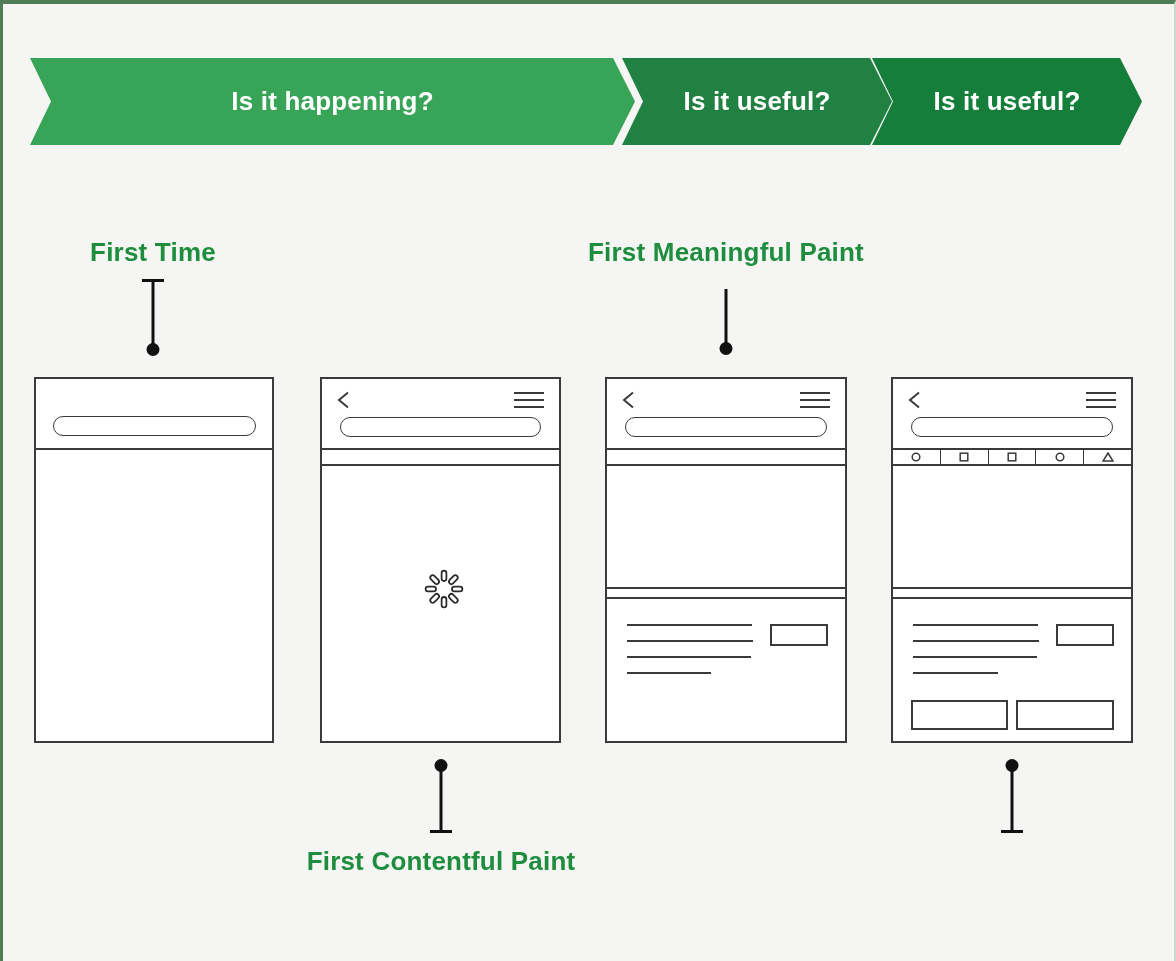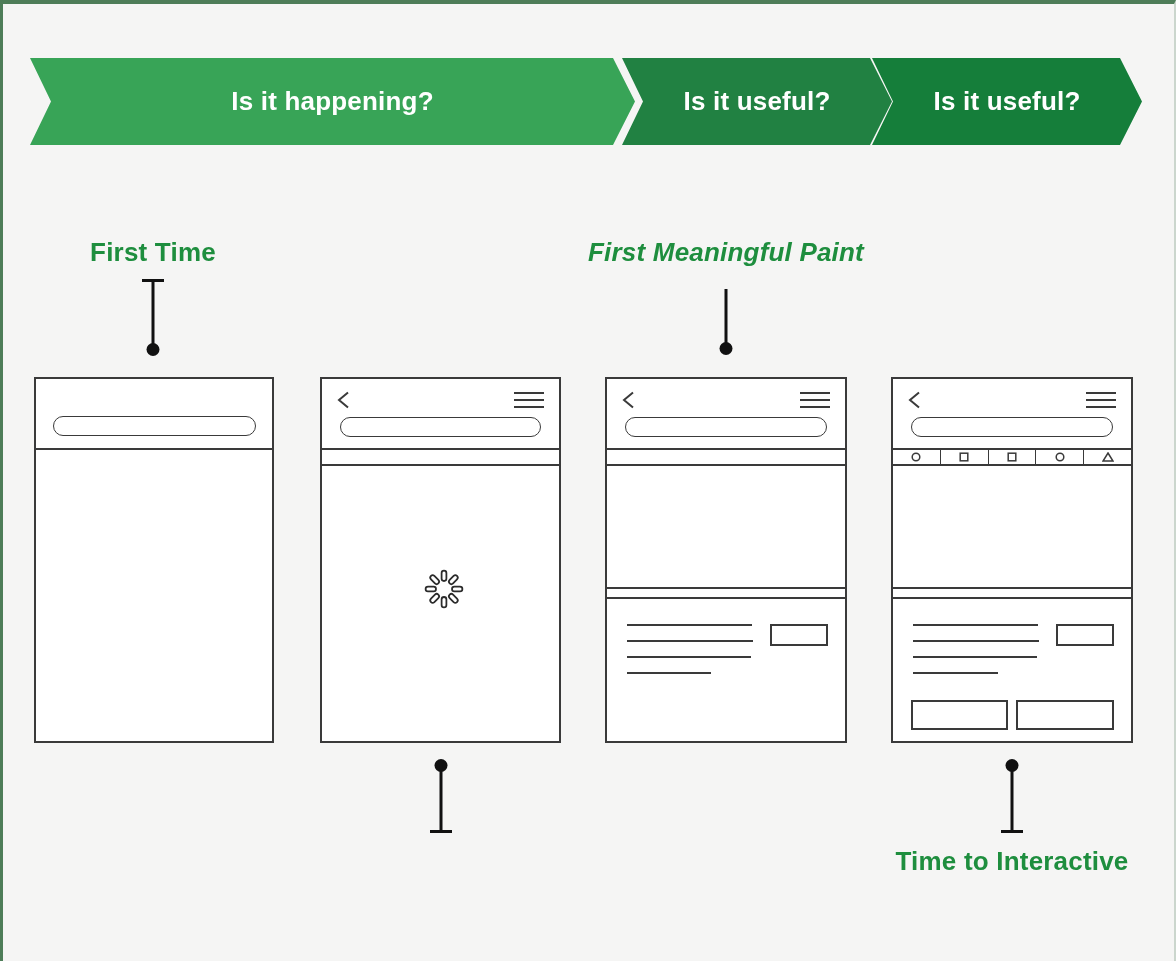--- a/index.html
+++ b/index.html
@@ -63,21 +63,21 @@
     </div>
     <div class="seg seg2" style="background: rgb(33, 129, 66);">
       <span>Is it useful?</span>
     </div>
     <div class="seg seg3" style="background: rgb(21, 126, 58);">
       <span>Is it useful?</span>
     </div>
   </div>
 
   <div class="metric-label" style="left:150px;top:233px;">First Time</div>
-  <div class="metric-label" style="left:723px;top:233px;font-style:italic;">First Meaningful Paint</div>
+  <div class="metric-label" style="left:723px;top:233px;">First Meaningful Paint</div>
 
   <div class="connector" style="left:150px;top:275px;height:80px;">
     <div class="conn-tbar" style="top:0;"></div>
     <div class="conn-line" style="top:1px;height:66px;"></div>
     <div class="conn-dot" style="top:64px;"></div>
   </div>
   <div class="connector" style="left:723px;top:285px;height:70px;">
     <div class="conn-line" style="top:0;height:56px;"></div>
     <div class="conn-dot" style="top:53px;"></div>
   </div>
@@ -192,15 +192,15 @@
     <div class="conn-dot" style="top:0;"></div>
     <div class="conn-line" style="top:6px;height:66px;"></div>
     <div class="conn-tbar" style="top:71px;"></div>
   </div>
   <div class="connector" style="left:1009px;top:755px;height:75px;">
     <div class="conn-dot" style="top:0;"></div>
     <div class="conn-line" style="top:6px;height:66px;"></div>
     <div class="conn-tbar" style="top:71px;"></div>
   </div>
 
-  <div class="metric-label" style="left:1009px;top:842px;">Time to Interactive</div>
+  <div class="metric-label" style="left:438px;top:842px;">First Contentful Paint</div>
 
 </div>
 
 </body></html>

